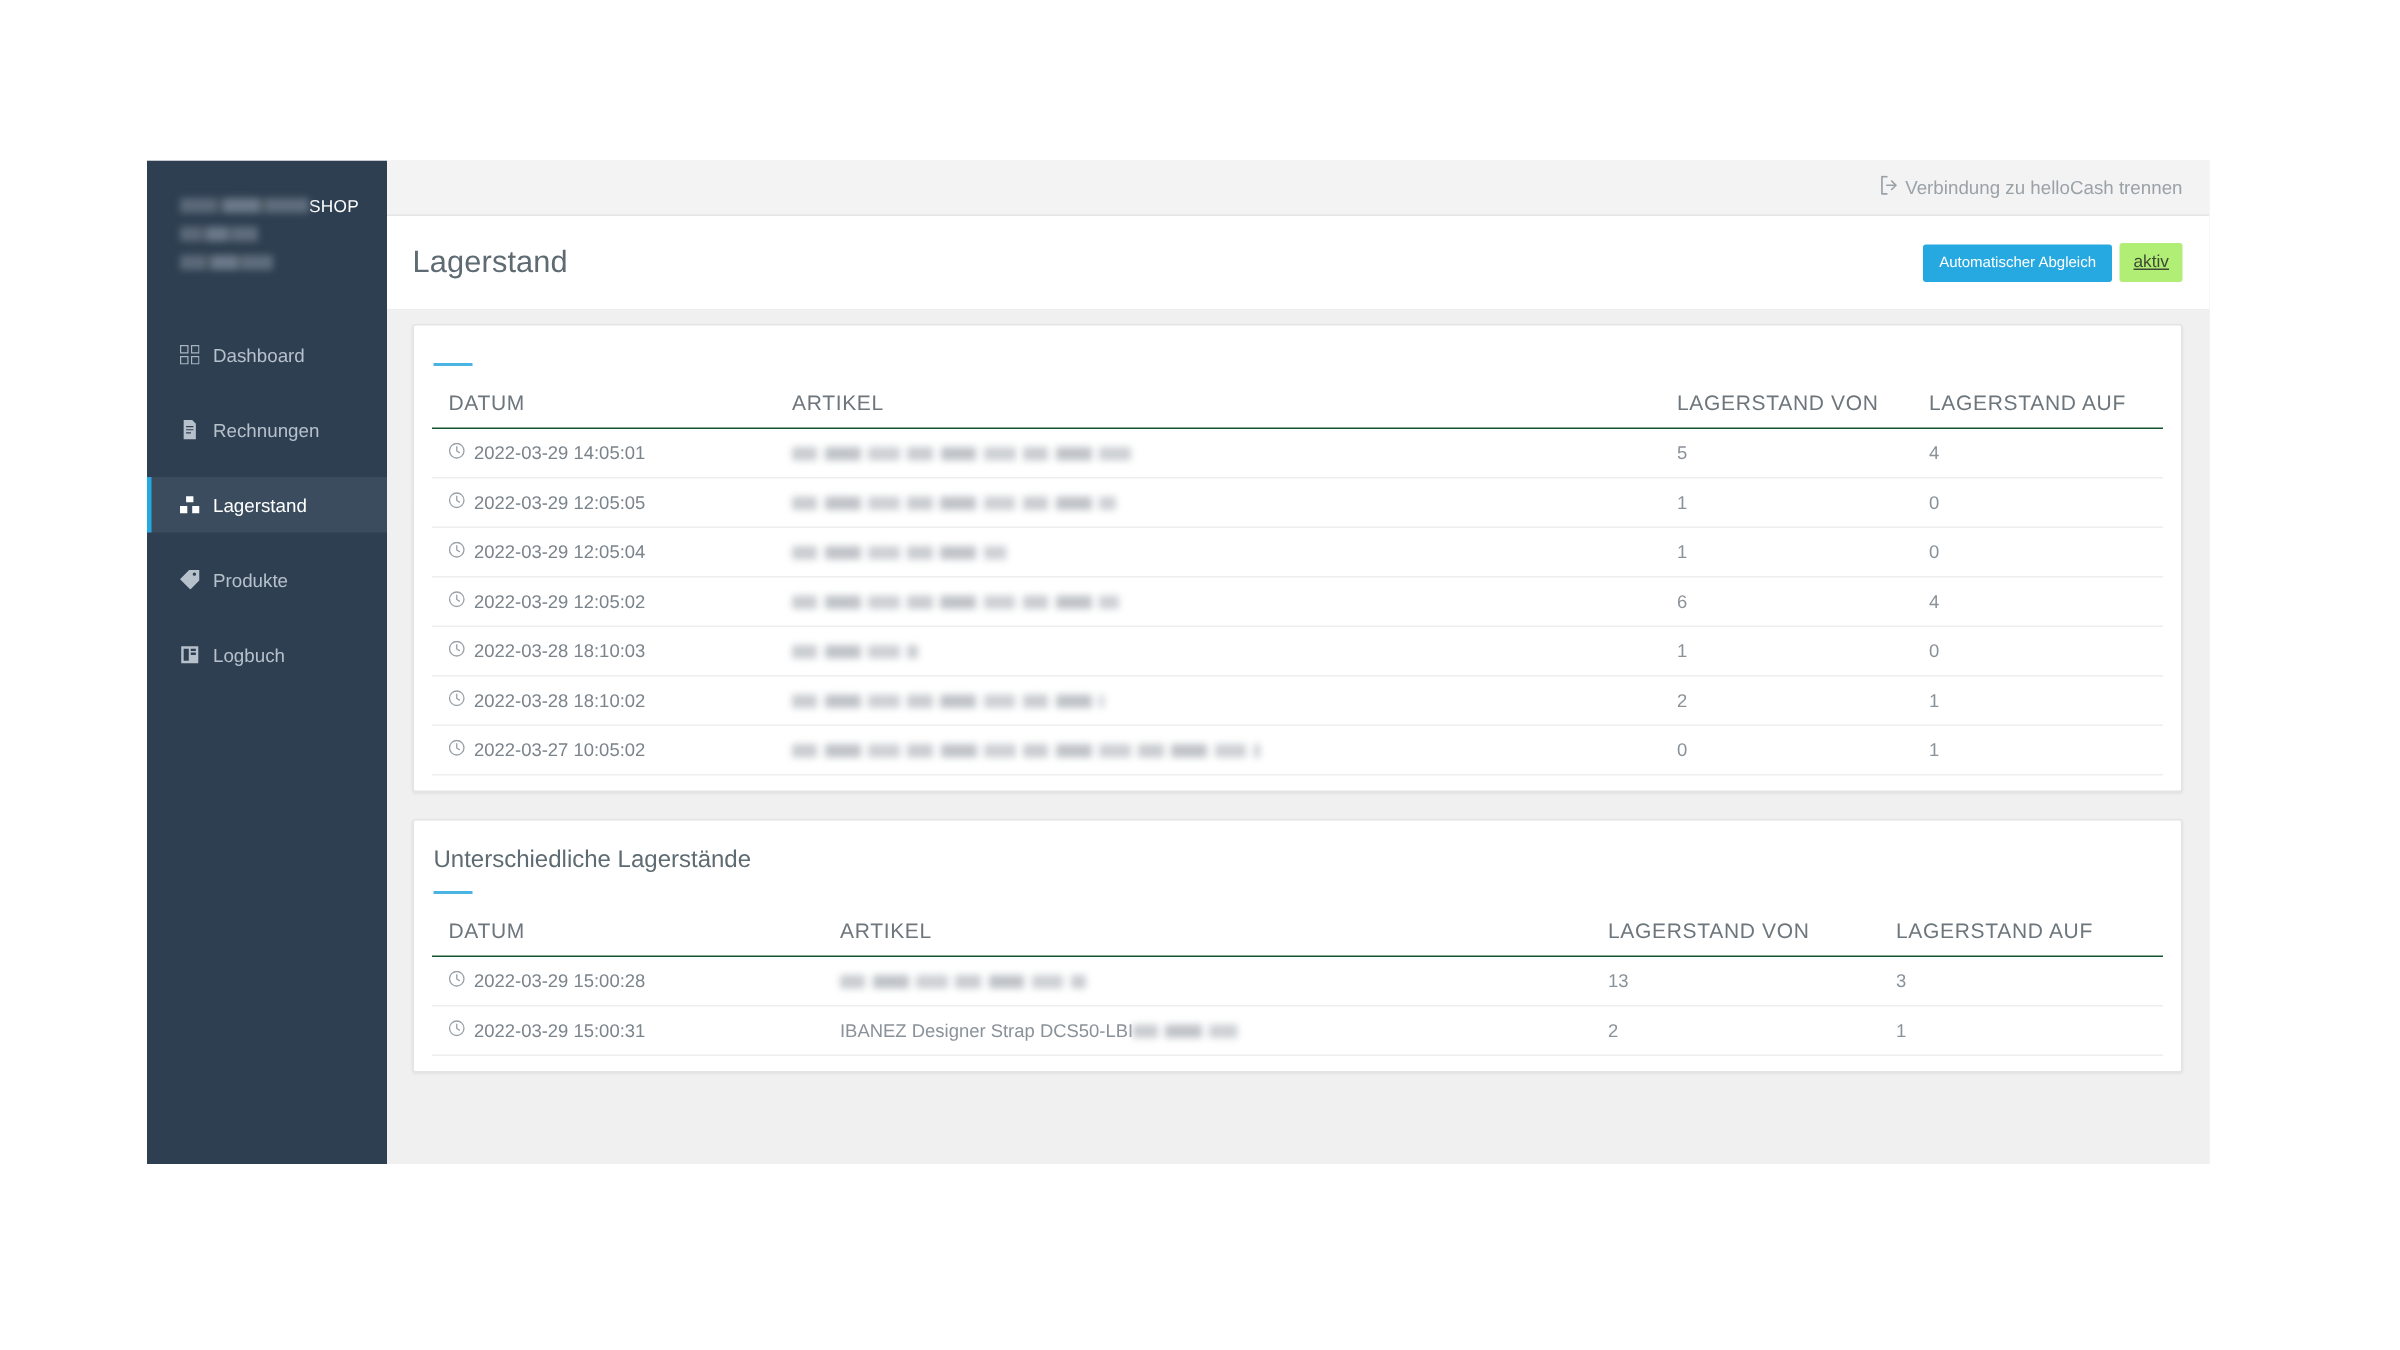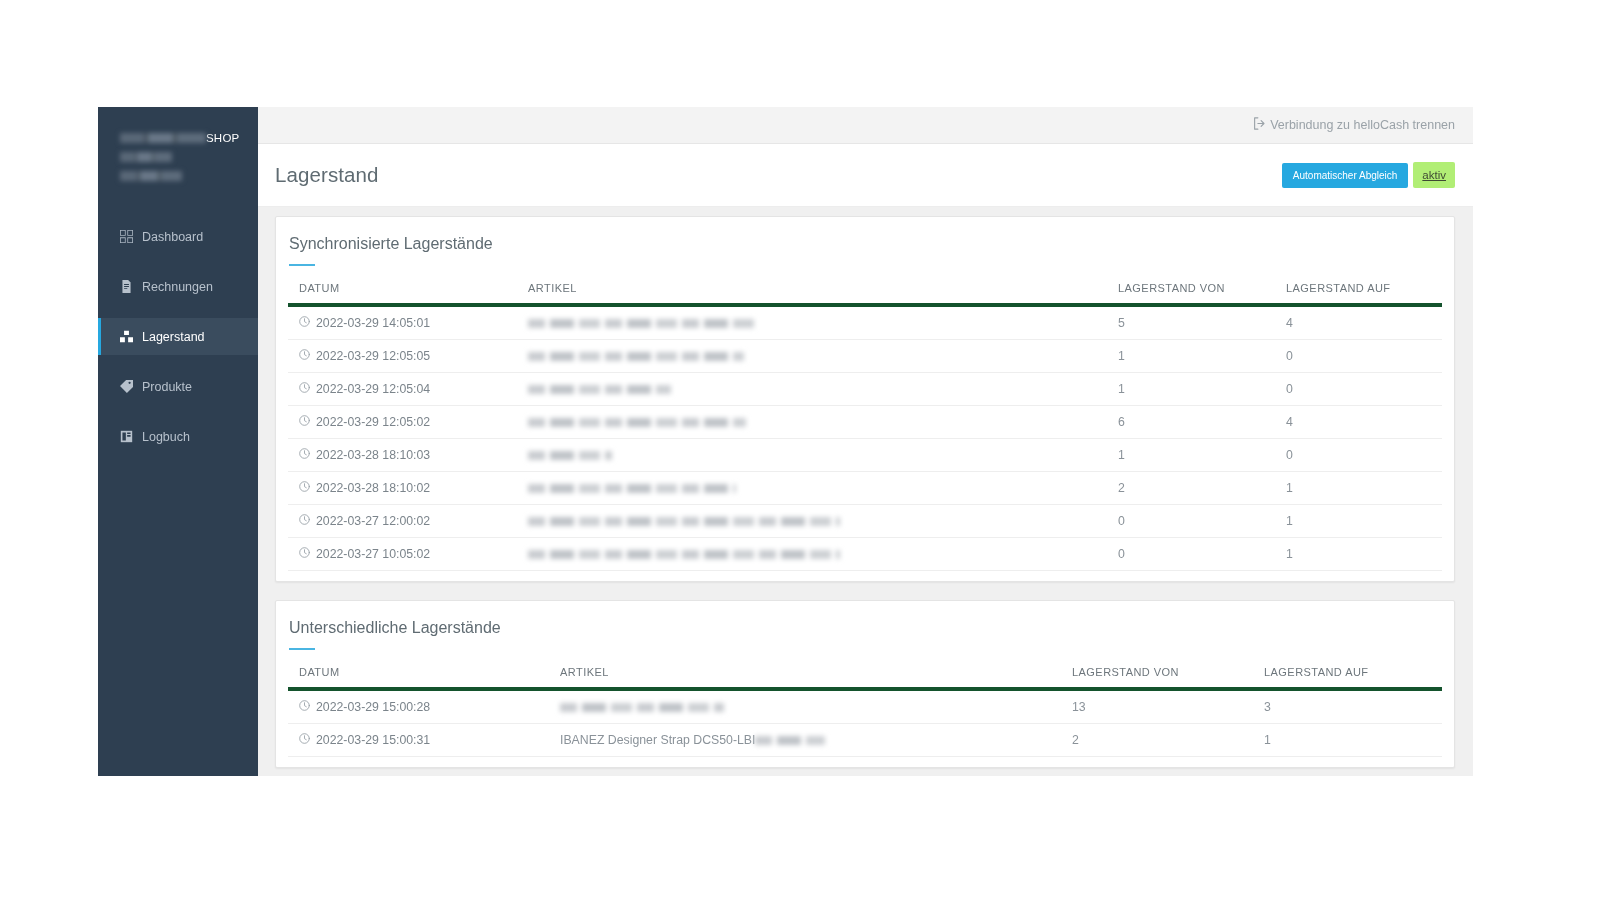--- a/index.html
+++ b/index.html
@@ -178,26 +178,26 @@
   }
   .card-rule {
     width: 26px; height: 2px;
     background: #4ab5e2;
     margin: 11px 0 0 1px;
   }
 
   table.data { width: 100%; border-collapse: collapse; margin-top: 16px; }
   table.data th {
     text-align: left;
-    font-size: 11px;
+    font-size: 14px;
     font-weight: 400;
     letter-spacing: .45px;
     color: #6d767c;
     padding: 0 0 9px 0;
-    border-bottom: 4px solid #14532d;
+    border-bottom: 1px solid #14532d;
     white-space: nowrap;
   }
   table.data td {
     font-size: 12.3px;
     color: #8a9299;
     padding: 9px 0;
     border-bottom: 1px solid #eeeeee;
     vertical-align: middle;
     white-space: nowrap;
   }
@@ -327,21 +327,20 @@
       <h1 id="page-title">Lagerstand</h1>
       <div id="header-actions">
         <button id="auto-sync-button">Automatischer Abgleich</button>
         <span id="auto-sync-status">aktiv</span>
       </div>
     </div>
 
     <div id="page-body">
 
       <section class="card">
-        <h2 class="card-title">Synchronisierte Lagerstände</h2>
         <div class="card-rule"></div>
         <table class="data t1">
           <thead>
             <tr>
               <th class="c-datum">DATUM</th>
               <th class="c-artikel">ARTIKEL</th>
               <th class="c-von">LAGERSTAND VON</th>
               <th class="c-auf">LAGERSTAND AUF</th>
             </tr>
           </thead>
@@ -409,32 +408,20 @@
               <tr>
                 <td class="c-datum"><span class="cell-date">
                     <span><svg viewBox="0 0 16 16" stroke-linecap="round">
                         <circle cx="8" cy="8" r="7"></circle>
                         <path d="M8 4v4.2l2.6 1.6"></path>
                       </svg></span>
                     <span>2022-03-28 18:10:02</span>
                   </span></td>
                 <td class="c-artikel"><span class="redacted" style="width:208px;"></span></td>
                 <td class="c-von">2</td>
-                <td class="c-auf">1</td>
-              </tr>
-              <tr>
-                <td class="c-datum"><span class="cell-date">
-                    <span><svg viewBox="0 0 16 16" stroke-linecap="round">
-                        <circle cx="8" cy="8" r="7"></circle>
-                        <path d="M8 4v4.2l2.6 1.6"></path>
-                      </svg></span>
-                    <span>2022-03-27 12:00:02</span>
-                  </span></td>
-                <td class="c-artikel"><span class="redacted" style="width:312px;"></span></td>
-                <td class="c-von">0</td>
                 <td class="c-auf">1</td>
               </tr>
               <tr>
                 <td class="c-datum"><span class="cell-date">
                     <span><svg viewBox="0 0 16 16" stroke-linecap="round">
                         <circle cx="8" cy="8" r="7"></circle>
                         <path d="M8 4v4.2l2.6 1.6"></path>
                       </svg></span>
                     <span>2022-03-27 10:05:02</span>
                   </span></td>

